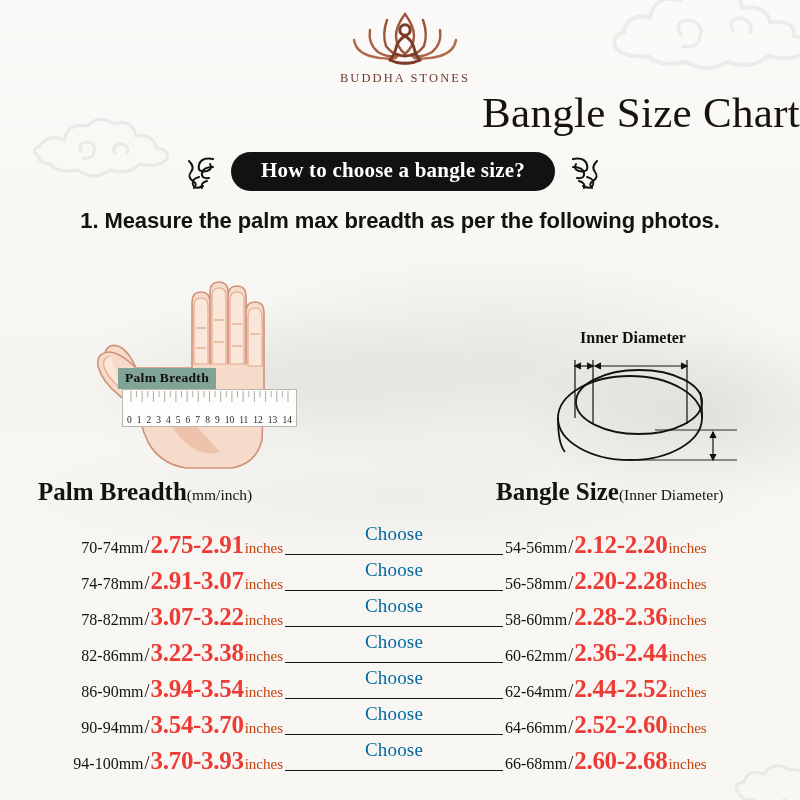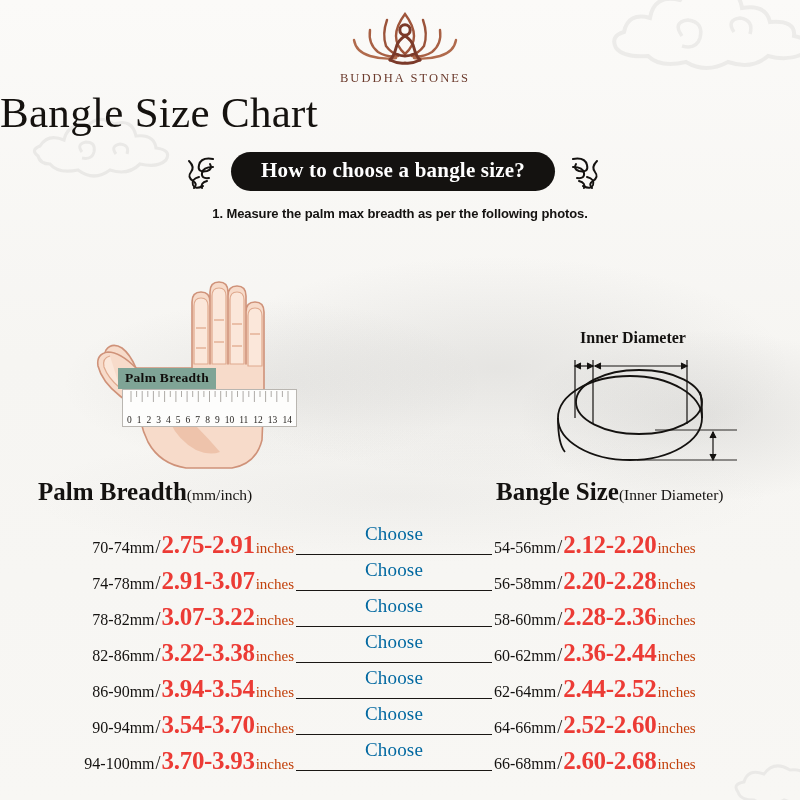--- a/index.html
+++ b/index.html
@@ -26,21 +26,21 @@
   #logo-wrap{position:absolute;left:0;right:0;top:8px;text-align:center;padding-left:10px;}
   #logo-mark{display:block;margin:0 auto;}
   #logo-text{
     font-family:"Liberation Serif",serif;
     font-size:12.5px;letter-spacing:2.1px;color:#6b3a2c;
     margin-top:1px;font-weight:400;
   }
 
   
   #title{
-    position:absolute;left:0;right:0;top:88px;text-align:left;
+    position:absolute;left:0;right:0;top:88px;text-align:right;
     font-family:"Liberation Serif",serif;
     font-size:43px;color:#15120f;letter-spacing:.3px;
   }
 
   
   #banner-row{
     position:absolute;left:0;right:14px;top:152px;
     display:flex;align-items:center;justify-content:center;gap:14px;
   }
   #banner{
@@ -52,21 +52,21 @@
     white-space:nowrap;
   }
   .orn{width:34px;height:38px;}
 
   
   #instructions{
     position:absolute;left:0;right:0;top:204px;text-align:center;
     font-family:"Liberation Sans",sans-serif;
   }
   #instructions div{
-    font-size:13px;font-weight:bold;color:#141210;
+    font-size:22px;font-weight:bold;color:#141210;
     line-height:1.55;letter-spacing:-.1px;
   }
 
   
   #hand-fig{position:absolute;left:92px;top:272px;width:240px;height:200px;}
   #bangle-fig{position:absolute;left:505px;top:326px;width:260px;height:150px;}
 
   .palm-band{
     position:absolute;left:118px;top:368px;
     background:#7fa496;
@@ -97,21 +97,21 @@
   #head-palm{left:38px;top:478px;}
   #head-bangle{left:496px;top:478px;}
 
   
   #table{
     position:absolute;left:0;right:0;top:522px;
   }
   .row{
     display:flex;align-items:flex-end;
     height:36px;
-    padding:0 16px;
+    padding:0 5px;
     box-sizing:border-box;
   }
   .cell{
     white-space:nowrap;
     font-family:"Liberation Serif",serif;
     display:flex;align-items:baseline;
   }
   .cell-left{width:278px;justify-content:flex-end;}
   .cell-right{width:290px;justify-content:flex-start;}
   .mm{font-size:16px;color:#141210;}

